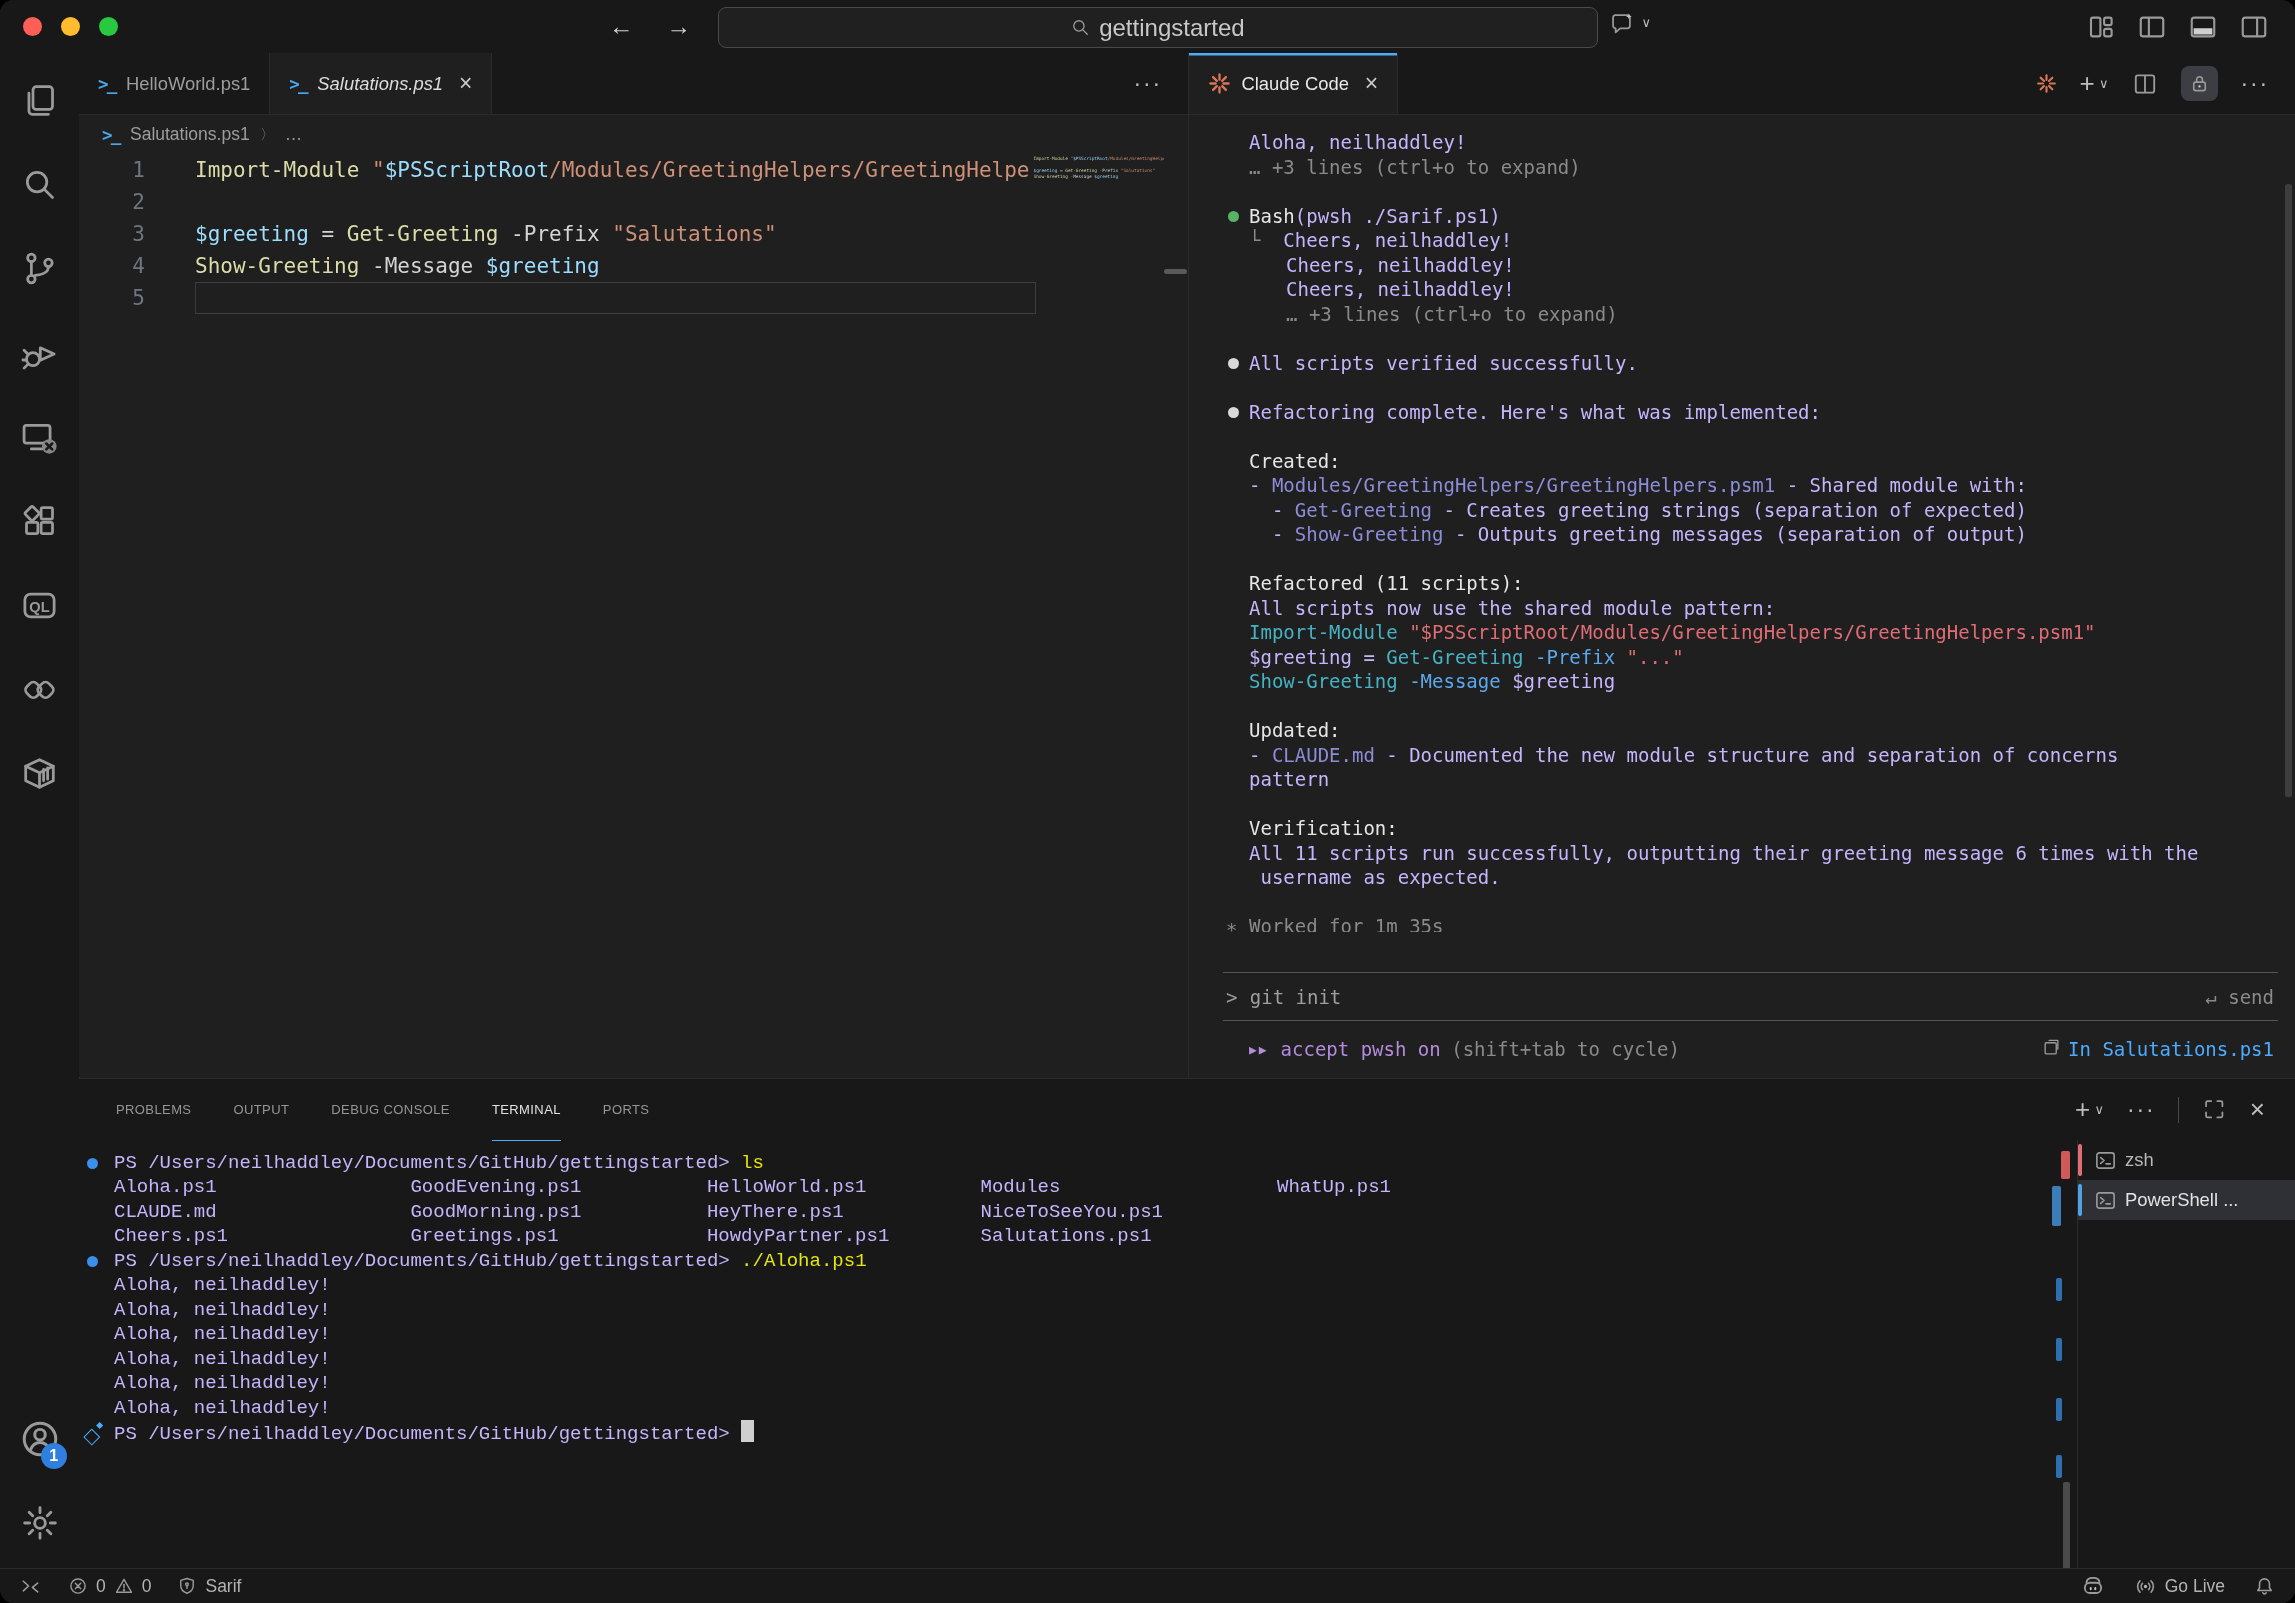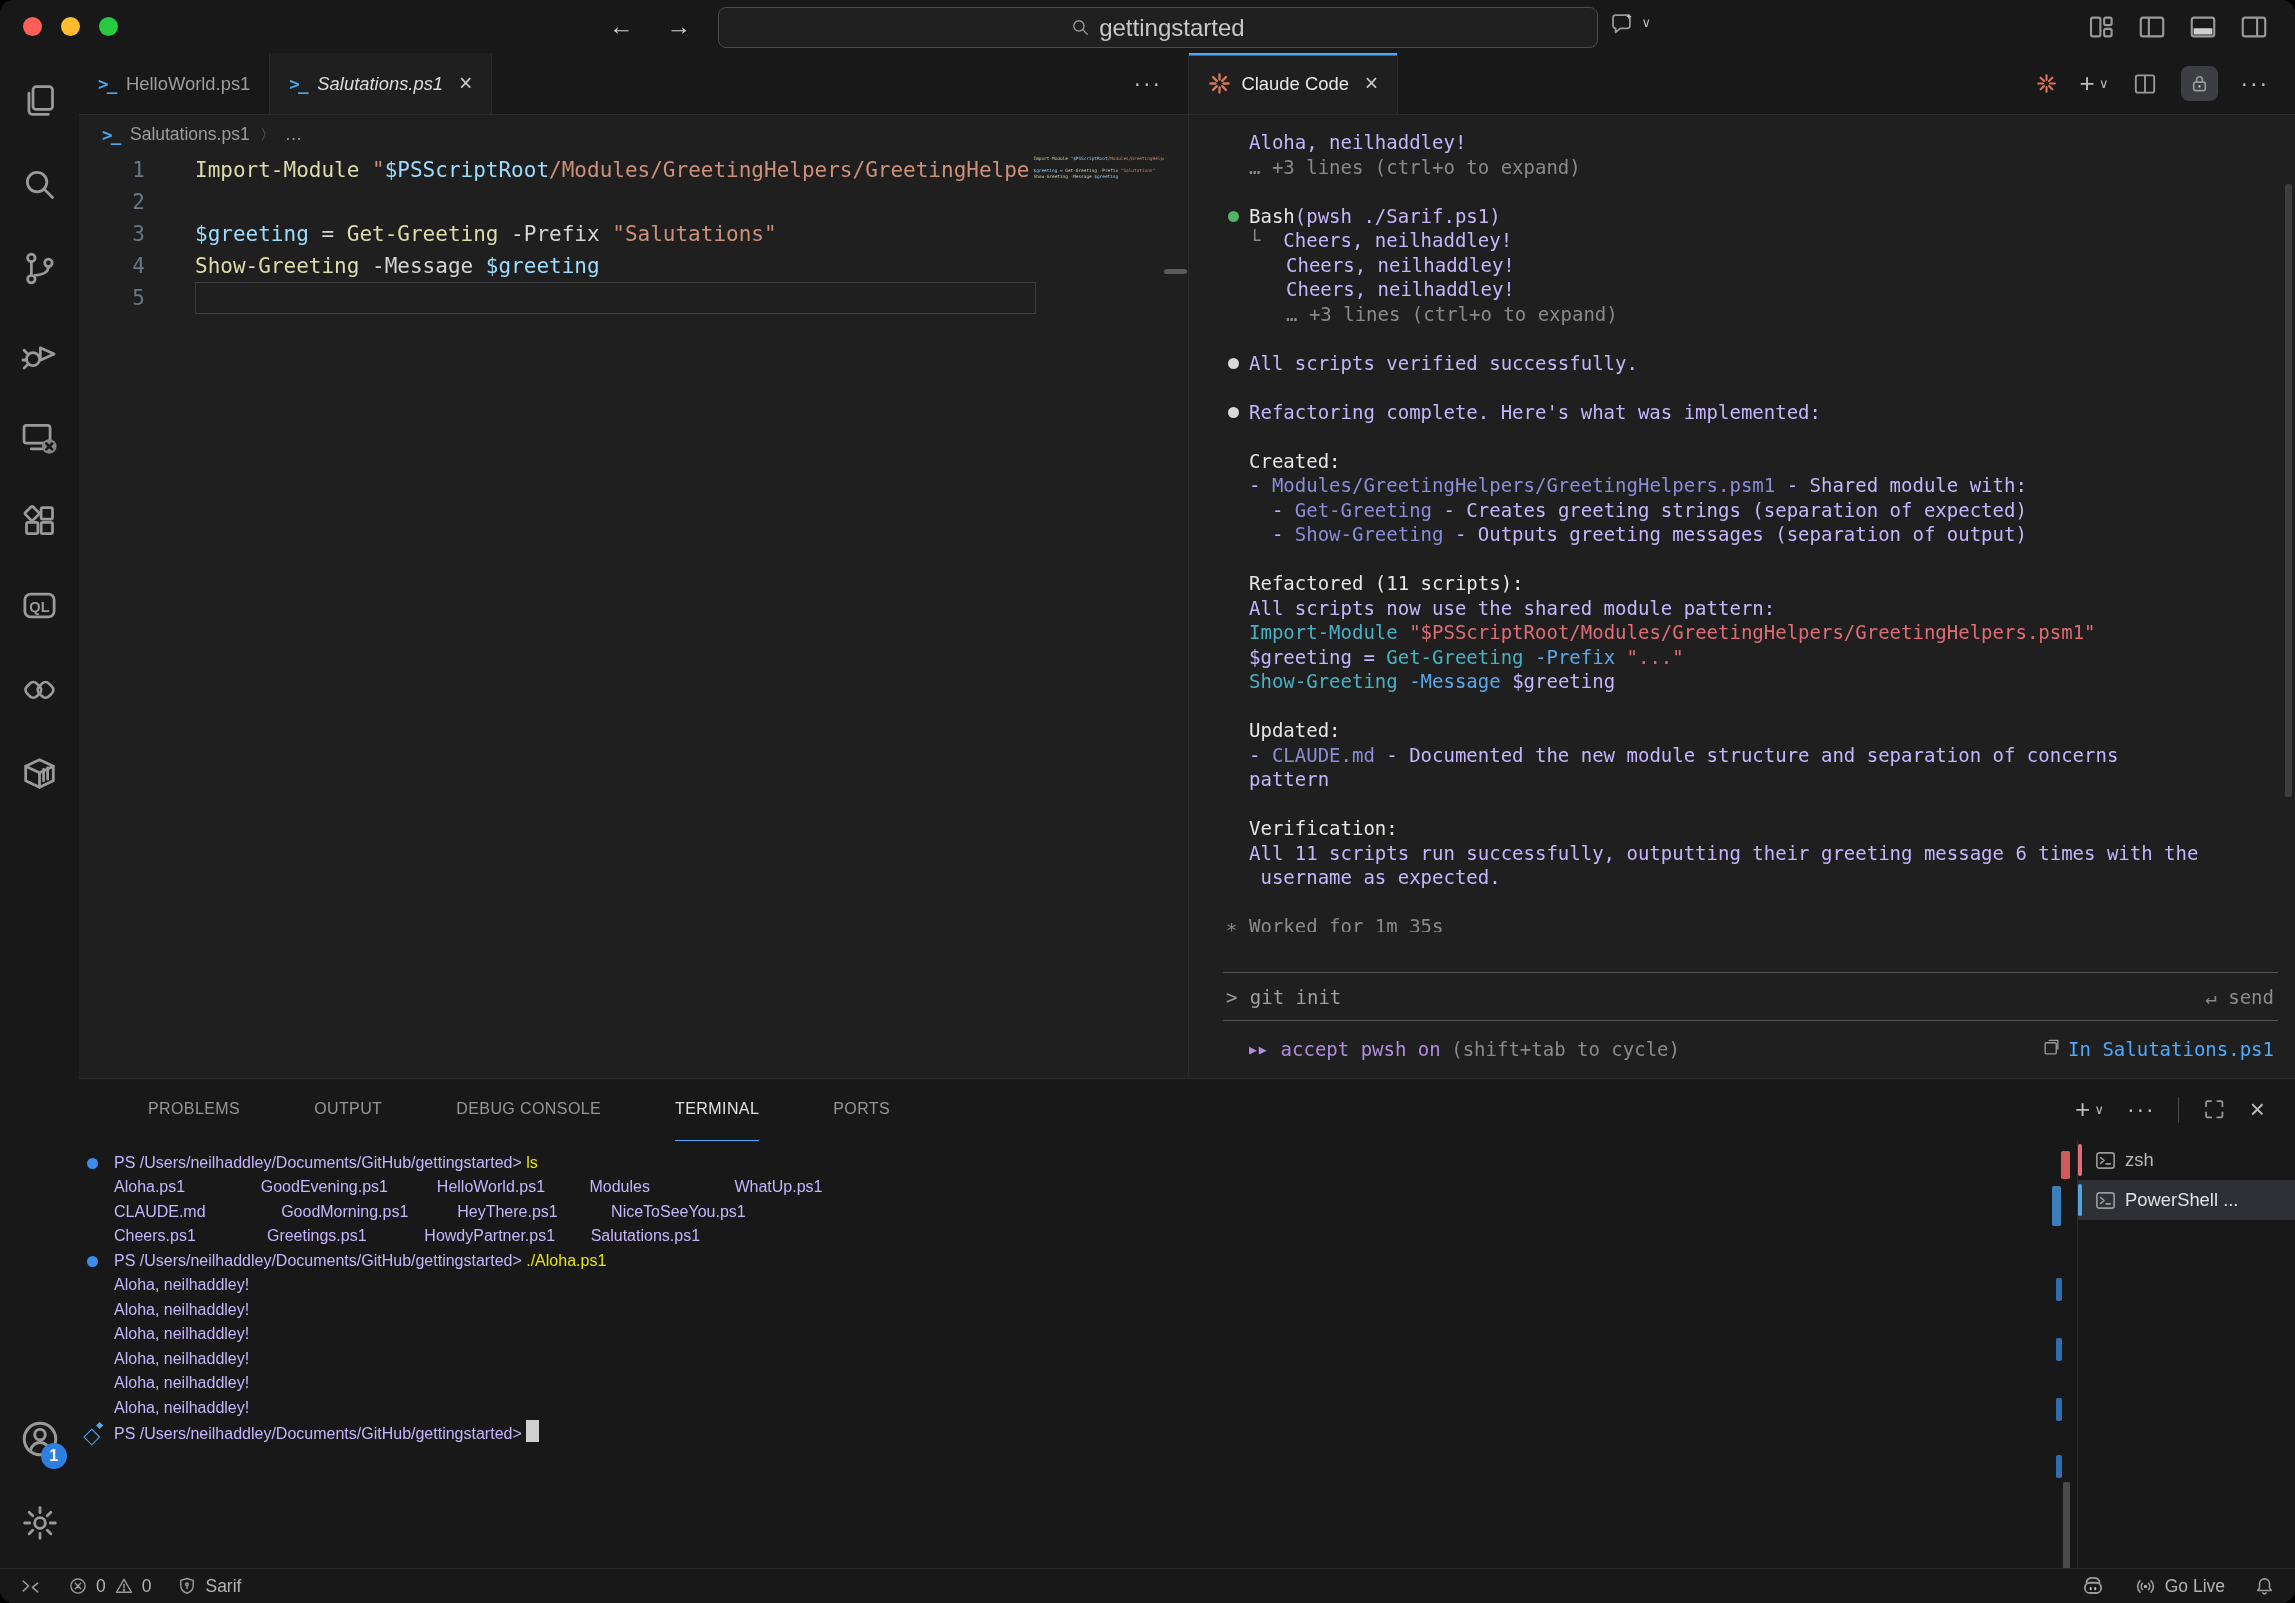--- a/index.html
+++ b/index.html
@@ -74,25 +74,25 @@
   .cl-send{margin-left:auto;color:#8a8a8a;}
   .cl-status-row{height:56px;display:flex;align-items:center;padding:0 21px 0 60px;}
   .acc-arrows{color:#b48cdd;font-size:13px;letter-spacing:1.8px;margin-right:12.3px;}
   .acc-mode{color:#b48cdd;}
   .acc-hint{color:#8a8a8a;margin-left:10.5px;}
   .cl-loc{margin-left:auto;display:flex;align-items:flex-start;gap:7px;color:#4daafc;}
 
   
   .panel{position:absolute;left:79px;right:0;top:1078px;height:491px;background:#181818;border-top:0.9px solid #2b2b2b;}
   .panel-header{height:61px;display:flex;align-items:center;gap:42px;padding-left:37px;position:relative;}
-  .panel-tab{height:100%;display:flex;align-items:center;font-size:16px;letter-spacing:0.4px;color:#969696;border-bottom:1.8px solid transparent;cursor:default;margin-left:32px;}
+  .panel-tab{height:100%;display:flex;align-items:center;font-size:13px;letter-spacing:0.4px;color:#969696;border-bottom:1.8px solid transparent;cursor:default;}
   .panel-tab.active{color:#e2e2e2;border-bottom-color:#4daafc;}
   .panel-actions{position:absolute;right:30px;top:0;height:100%;display:flex;align-items:center;gap:23px;color:#bdbdbd;}
   .vsep{width:0.9px;height:26px;background:#4a4a4a;}
-  .terminal{position:absolute;left:0;top:61px;right:247px;bottom:0;font-family:Liberation Sans, sans-serif;font-size:16px;line-height:24.5px;
+  .terminal{position:absolute;left:0;top:61px;right:247px;bottom:0;font-family:Liberation Mono, monospace;font-size:19px;line-height:24.5px;
             padding-top:10.5px;overflow:hidden;}
   .t-line{position:relative;padding-left:35px;white-space:pre;min-height:24.5px;}
   .dec-dot{position:absolute;left:8px;top:7px;width:11.4px;height:11.4px;border-radius:50%;background:#3b8eea;}
   .dec-spark{position:absolute;left:5.3px;top:2.6px;width:21px;height:21px;}
   .dec-spark .d1{position:absolute;left:1.8px;top:8px;width:9.6px;height:9.6px;border:1.8px solid #4daafc;transform:rotate(45deg);}
   .dec-spark .d2{position:absolute;left:12.3px;top:0.9px;width:5.3px;height:5.3px;background:#4daafc;transform:rotate(45deg);}
   .t-cursor{display:inline-block;width:13px;height:22px;background:#cfcfcf;vertical-align:-3.5px;}
   .term-strip{position:absolute;right:217px;top:61px;width:30px;bottom:0;border-right:0.9px solid #2b2b2b;}
   .mark{position:absolute;border-radius:1.8px;}
   .term-list{position:absolute;right:0;top:61px;width:217px;bottom:0;font-size:18.4px;color:#b8b8b8;}

